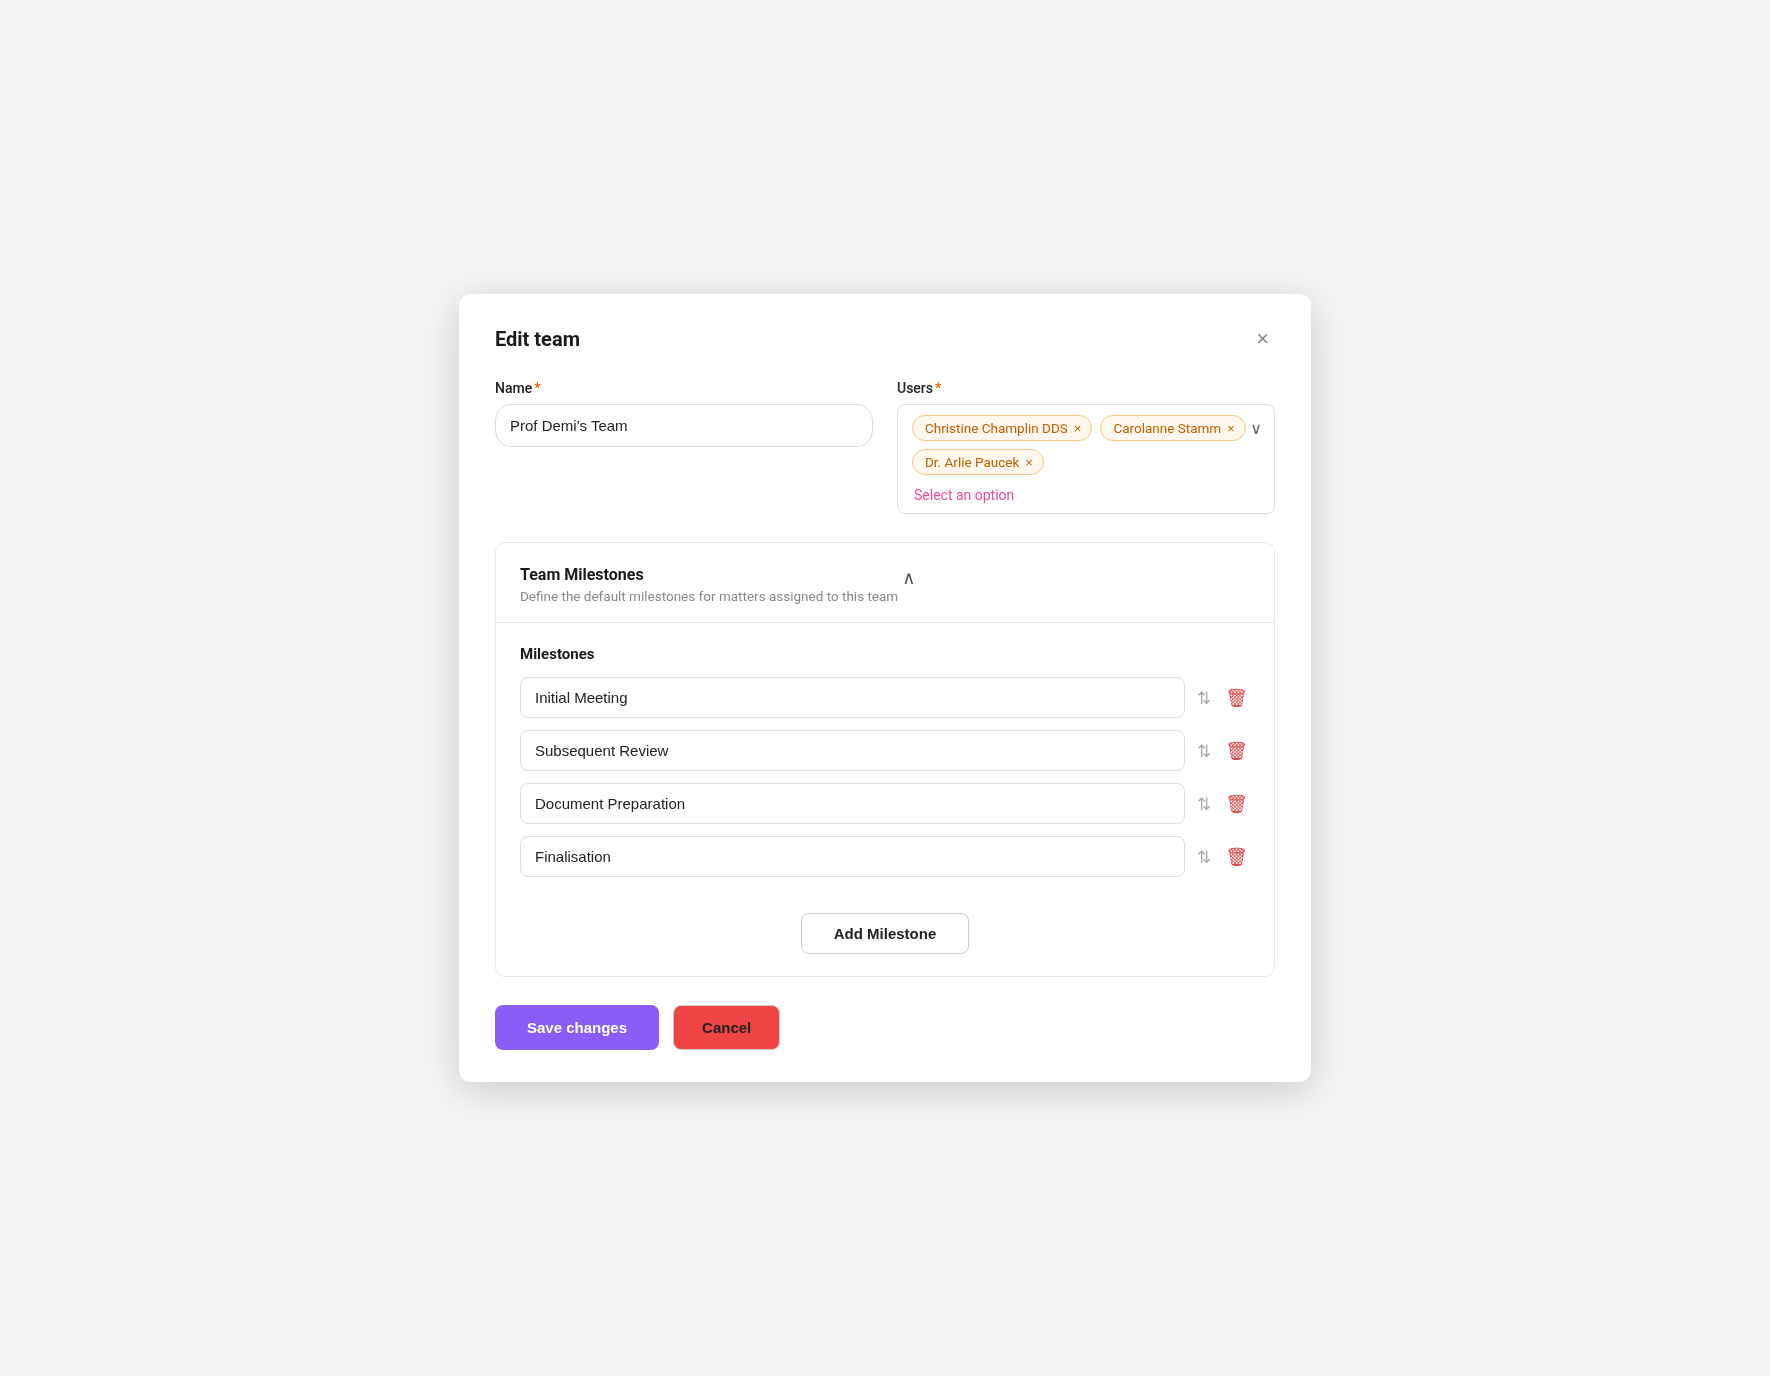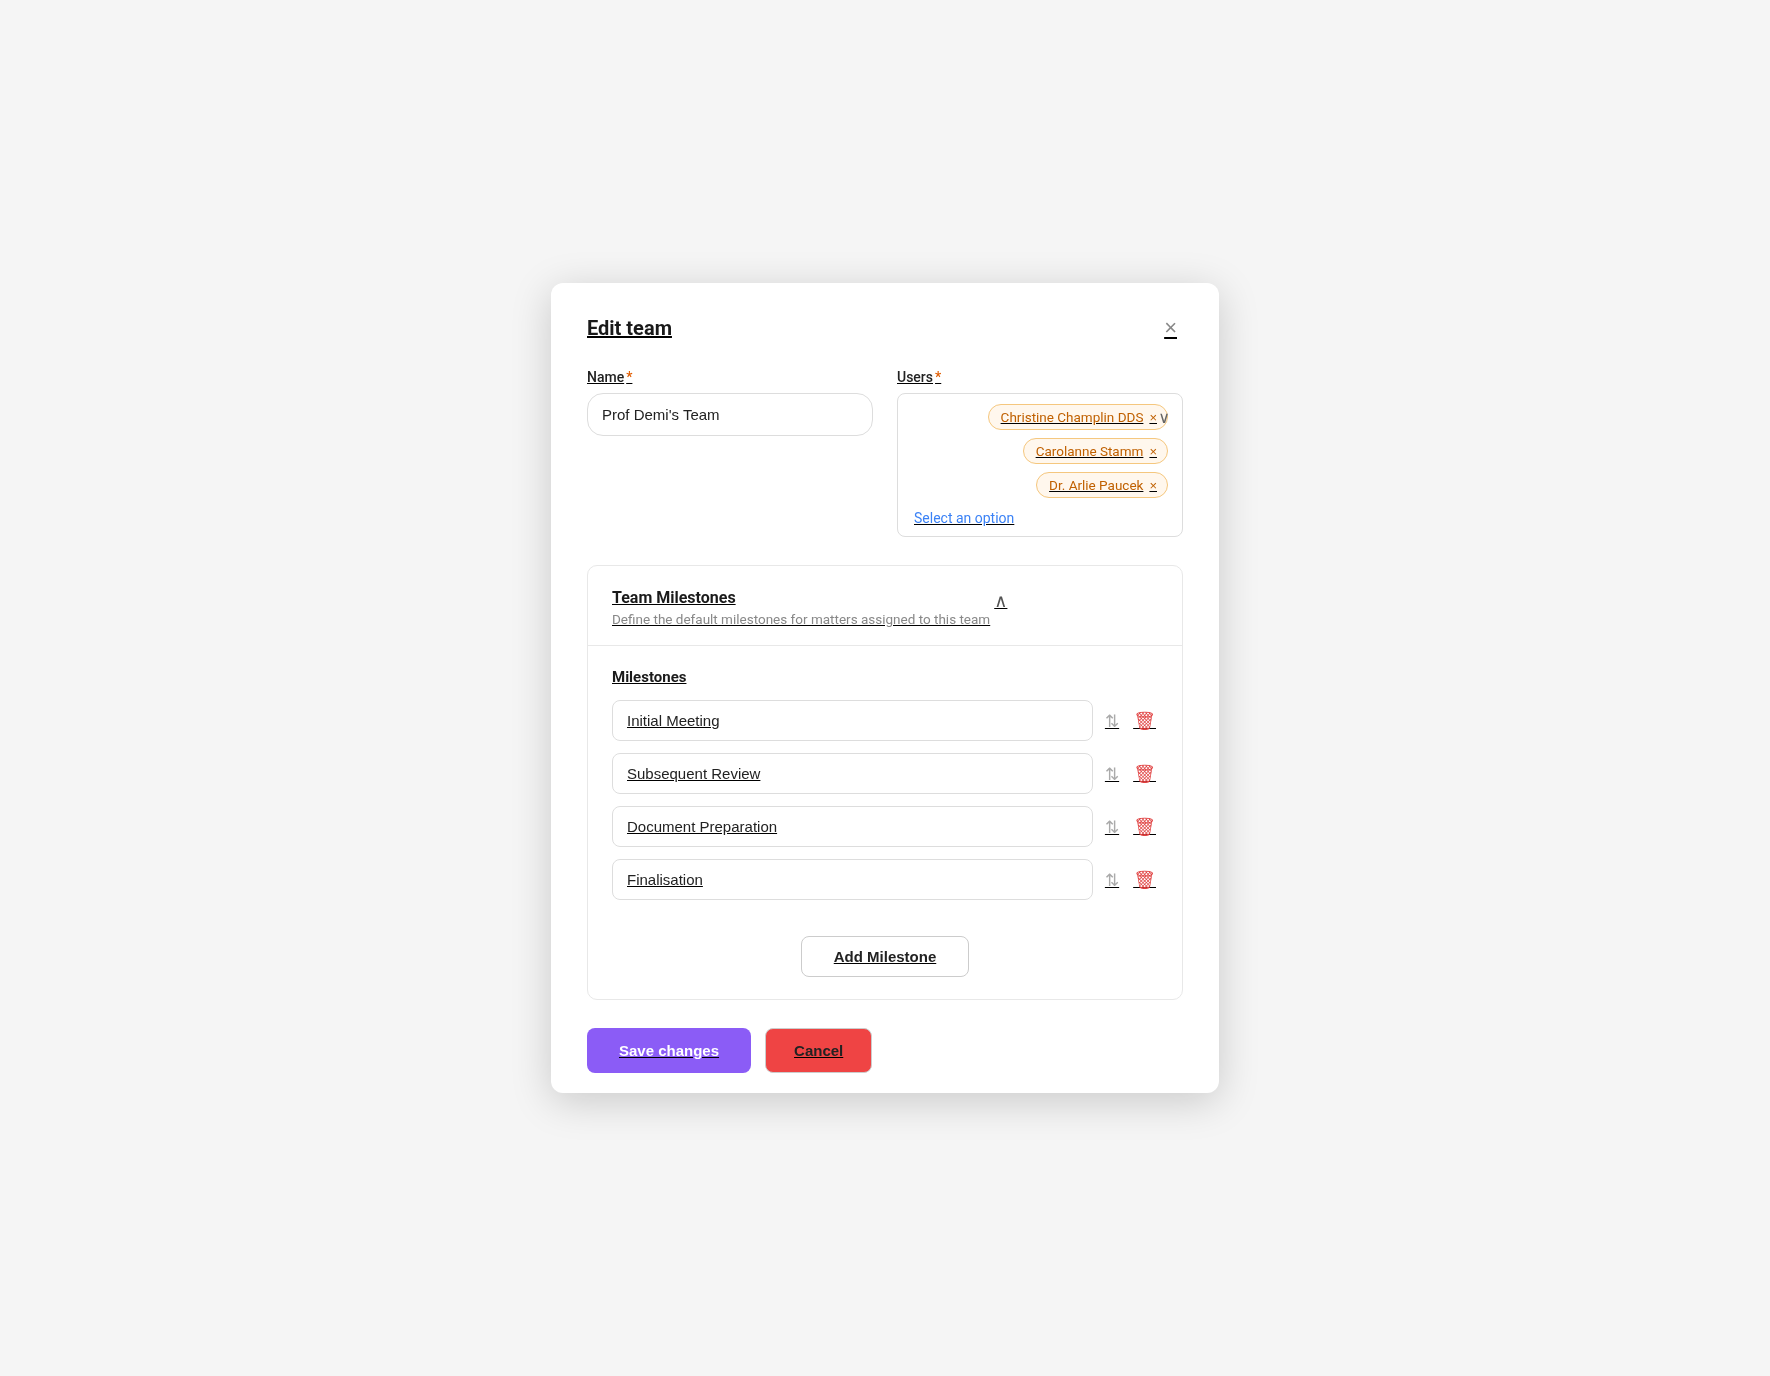--- a/index.html
+++ b/index.html
@@ -8,25 +8,24 @@
       background: #f5f5f5;
       display: flex;
       align-items: center;
       justify-content: center;
       min-height: 100vh;
     }
     .modal {
       background: #fff;
       border-radius: 12px;
       box-shadow: 0 8px 40px rgba(0,0,0,0.18);
-      width: 668px;
+      width: 852px;
       max-width: 98vw;
-      padding: 32px 36px 20px 36px;
+      padding: 32px 36px 32px 36px;
       position: relative;
-      text-decoration: underline;
     }
     .modal-header {
       display: flex;
       align-items: center;
       justify-content: space-between;
       margin-bottom: 28px;
     }
     .modal-title {
       font-size: 20px;
       font-weight: 700;
@@ -78,22 +77,21 @@
       border-radius: 8px;
       padding: 10px 14px;
       background: #fff;
       min-height: 60px;
       position: relative;
     }
     .users-tags-row {
       display: flex;
       flex-wrap: wrap;
       gap: 8px;
-      align-items: flex-end;
-      flex-direction: column;
+      align-items: flex-start;
     }
     .user-tag {
       background: #fff7ed;
       border: 1px solid #f5c77e;
       border-radius: 20px;
       color: #c06000;
       font-size: 13.5px;
       padding: 4px 10px 4px 12px;
       display: flex;
       align-items: center;
@@ -102,21 +100,21 @@
     .tag-remove {
       cursor: pointer;
       color: #c06000;
       font-size: 13px;
       background: none;
       border: none;
       padding: 0;
       line-height: 1;
     }
     .users-select-placeholder {
-      color: #3b82f6;
+      color: #ec4899;
       font-size: 14px;
       margin-top: 12px;
       padding-left: 2px;
     }
     .users-chevron {
       position: absolute;
       right: 12px;
       top: 14px;
       color: #666;
       font-size: 16px;

